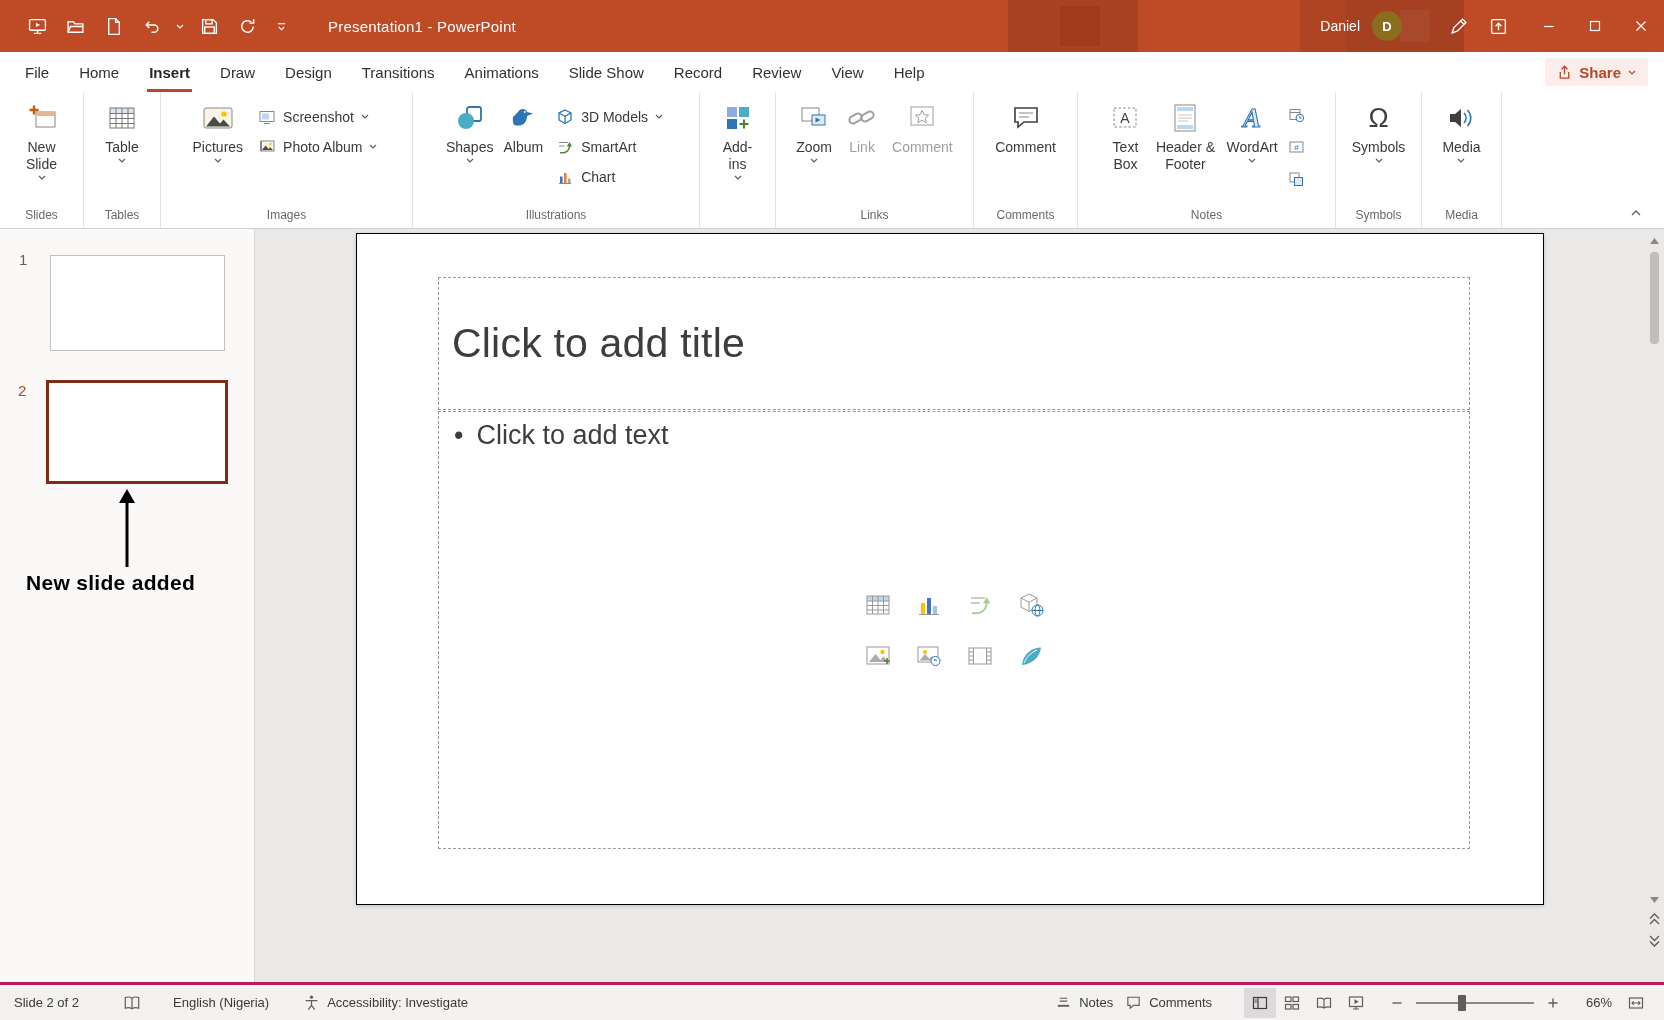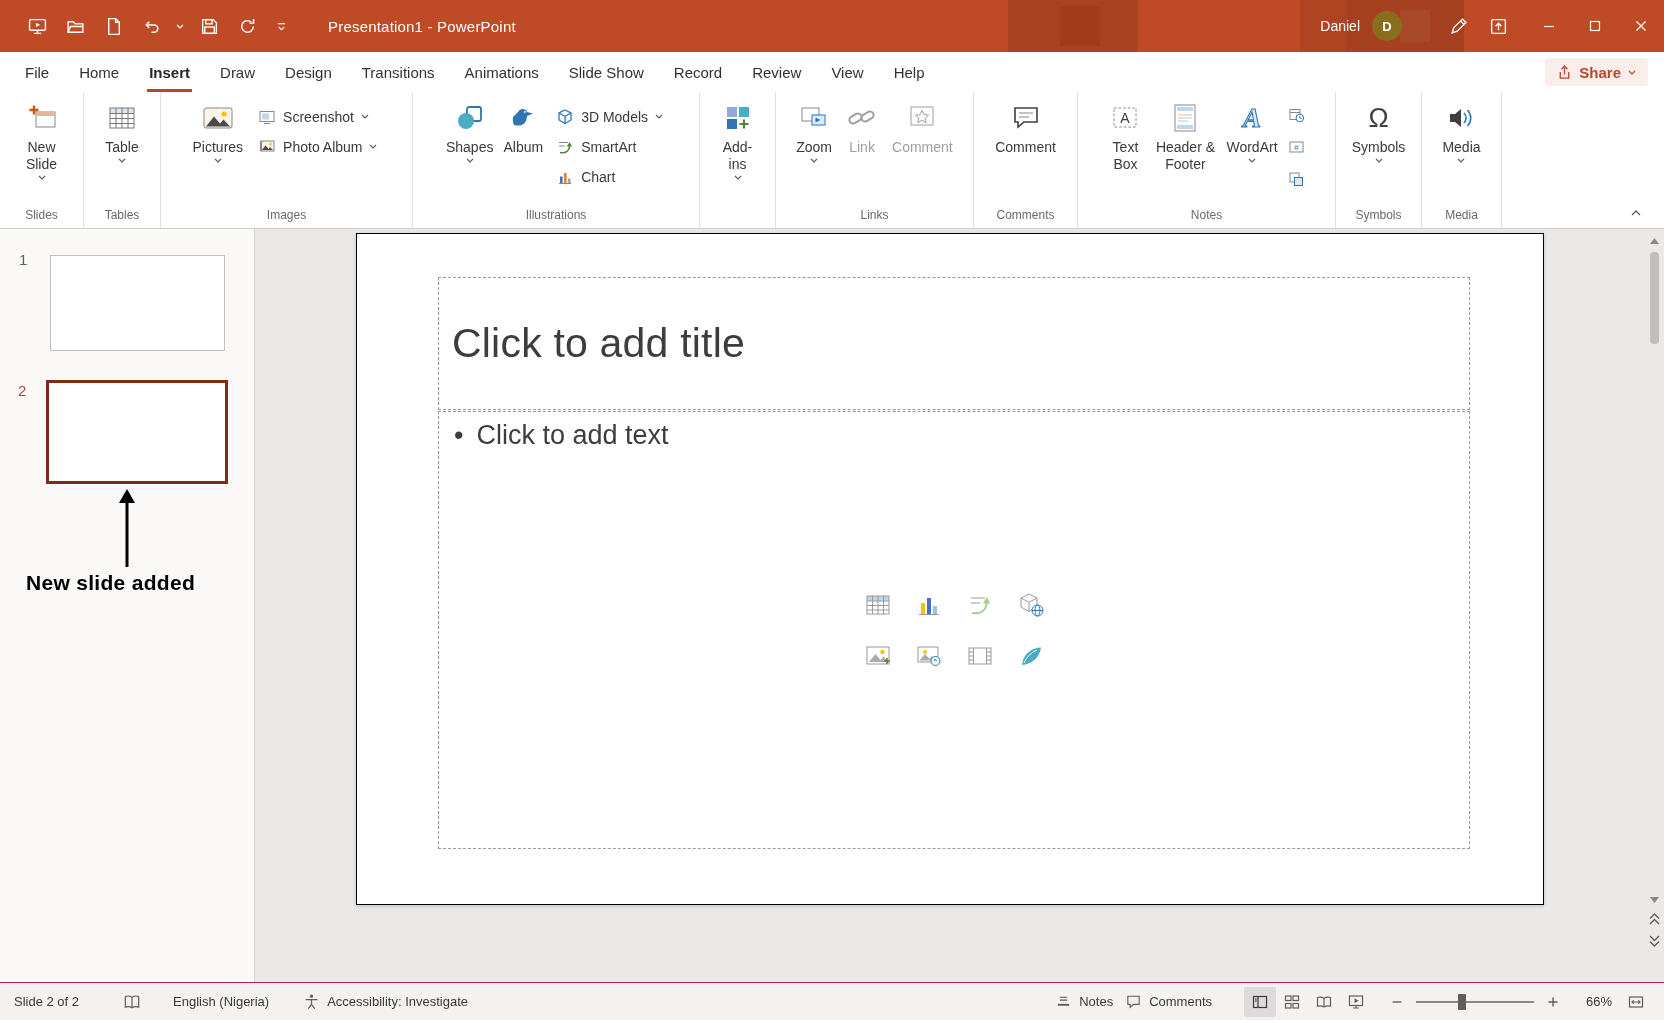--- a/index.html
+++ b/index.html
@@ -95,21 +95,21 @@
 
   
   .vscroll { width:19px; flex:0 0 auto; display:flex; flex-direction:column; align-items:center; padding:3px 0 30px; }
   .sc-btn { width:17px; height:17px; display:flex; align-items:center; justify-content:center; }
   .sc-thumb { width:9px; height:92px; background:#C1BFBD; border-radius:4px; margin-top:3px; }
   .sc-spacer { flex:1; }
   .sc-nav { width:17px; height:22px; display:flex; align-items:center; justify-content:center; }
 
   
   .statusbar {
-    height:38px; flex:0 0 auto; background:#F3F2F1; border-top:1px solid #be185d;
+    height:38px; flex:0 0 auto; background:#F3F2F1; border-top:3px solid #be185d;
     display:flex; align-items:center; font-size:13px; color:#3b3a39; padding:0 12px;
   }
   .sb-item { display:flex; align-items:center; gap:7px; height:38px; padding:0 6px; cursor:default; }
   .sb-left { display:flex; align-items:center; gap:14px; }
   .sb-right { margin-left:auto; display:flex; align-items:center; }
   .viewbtn { width:32px; height:30px; display:flex; align-items:center; justify-content:center; border-radius:2px; }
   .viewbtn.sel { background:#DCDADA; }
   .zoom-track { width:118px; height:2px; background:#8A8886; position:relative; margin:0 8px; }
   .zoom-thumb { position:absolute; left:36%; top:-7px; width:8px; height:16px; background:#605E5C; border-radius:1px; }
   .zoom-pct { width:42px; text-align:right; margin-left:6px; }

